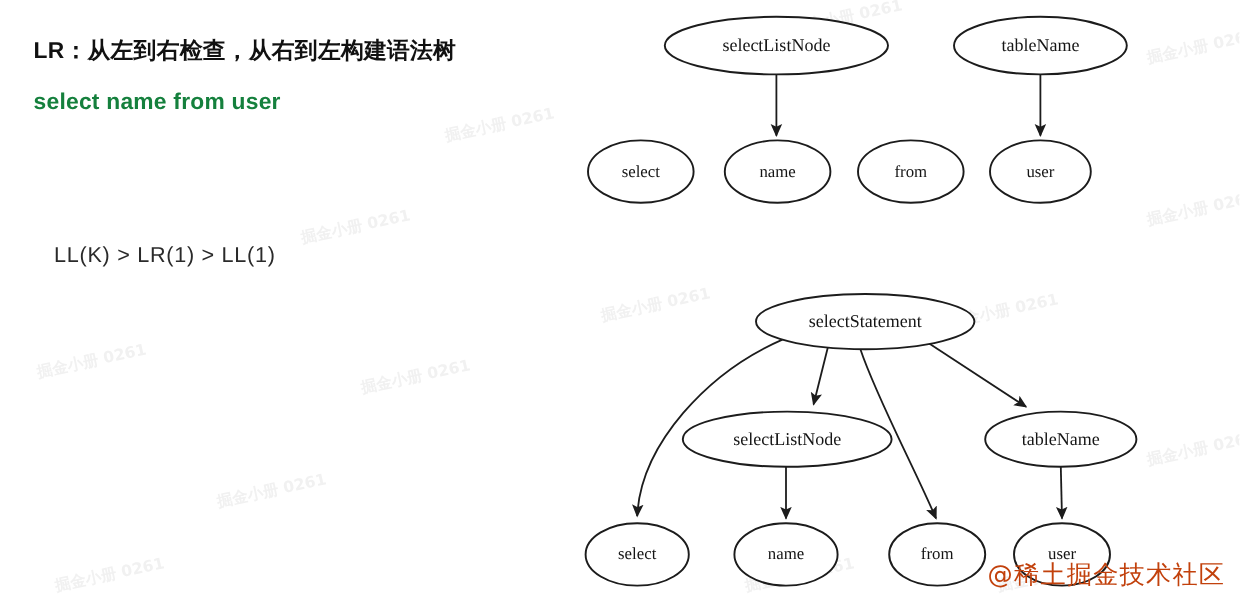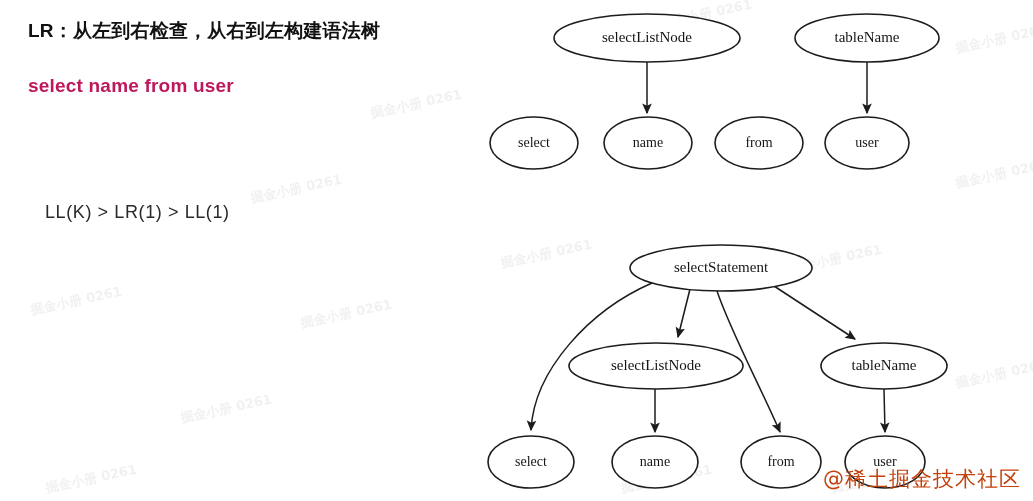--- a/index.html
+++ b/index.html
@@ -22,33 +22,33 @@
   }
 
   
   .txt {
     position: absolute;
     white-space: nowrap;
     line-height: 1.2;
   }
   #heading-line {
     left: 28px;
-    top: 20px;
+    top: 32px;
     font-size: 19px;
     font-weight: bold;
     letter-spacing: .2px;
     color: #111111;
   }
   #query-line {
     left: 28px;
     top: 75px;
     font-size: 19px;
     font-weight: bold;
     letter-spacing: .2px;
-    color: #be185d;
+    color: #15803d;
   }
   #precedence-line {
     left: 45px;
     top: 202px;
     font-size: 18px;
     font-weight: normal;
     letter-spacing: .6px;
     color: #2a2a2a;
   }
 

